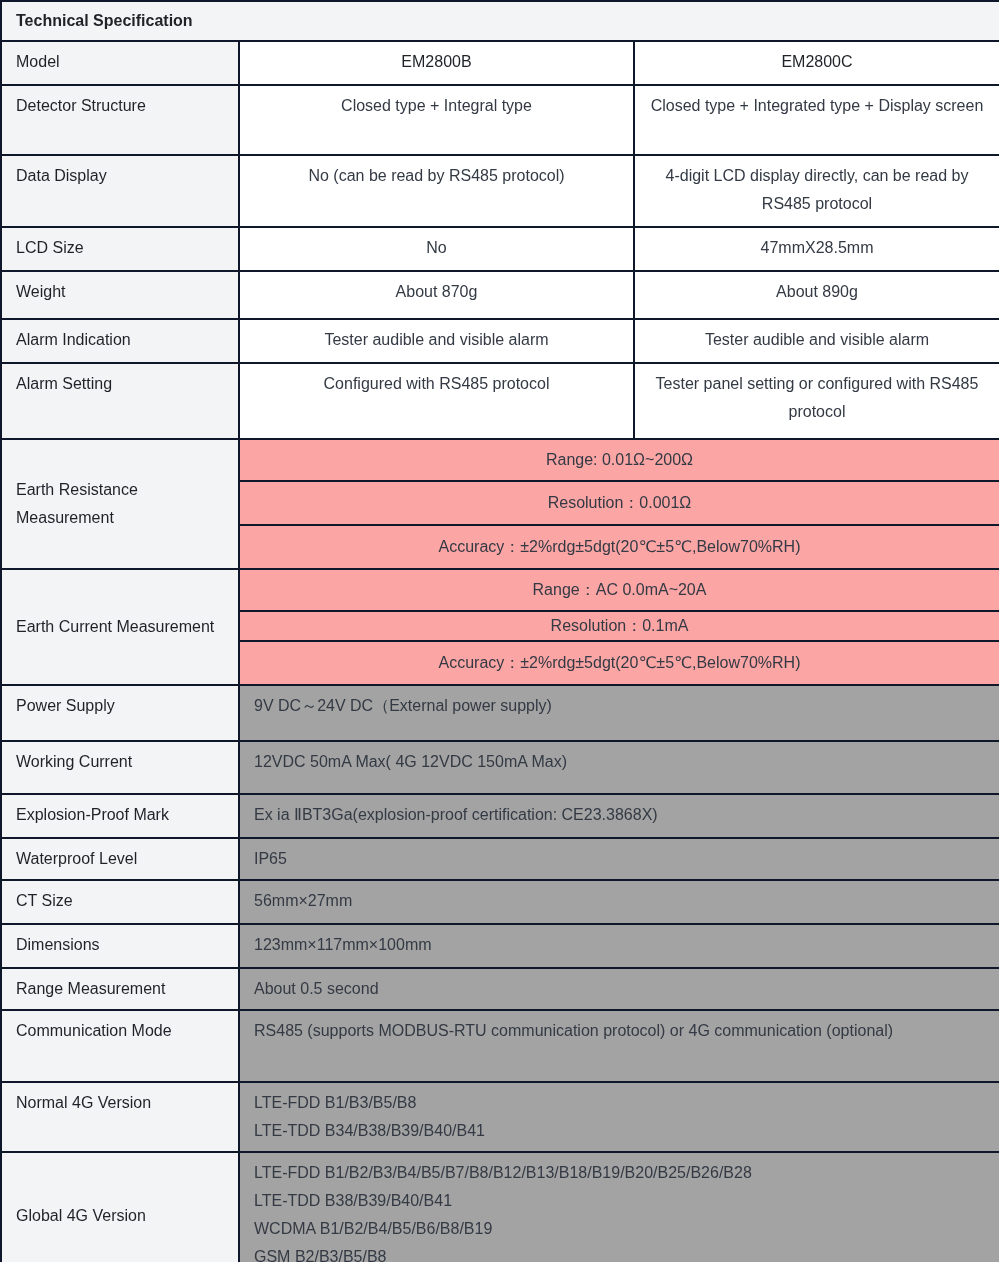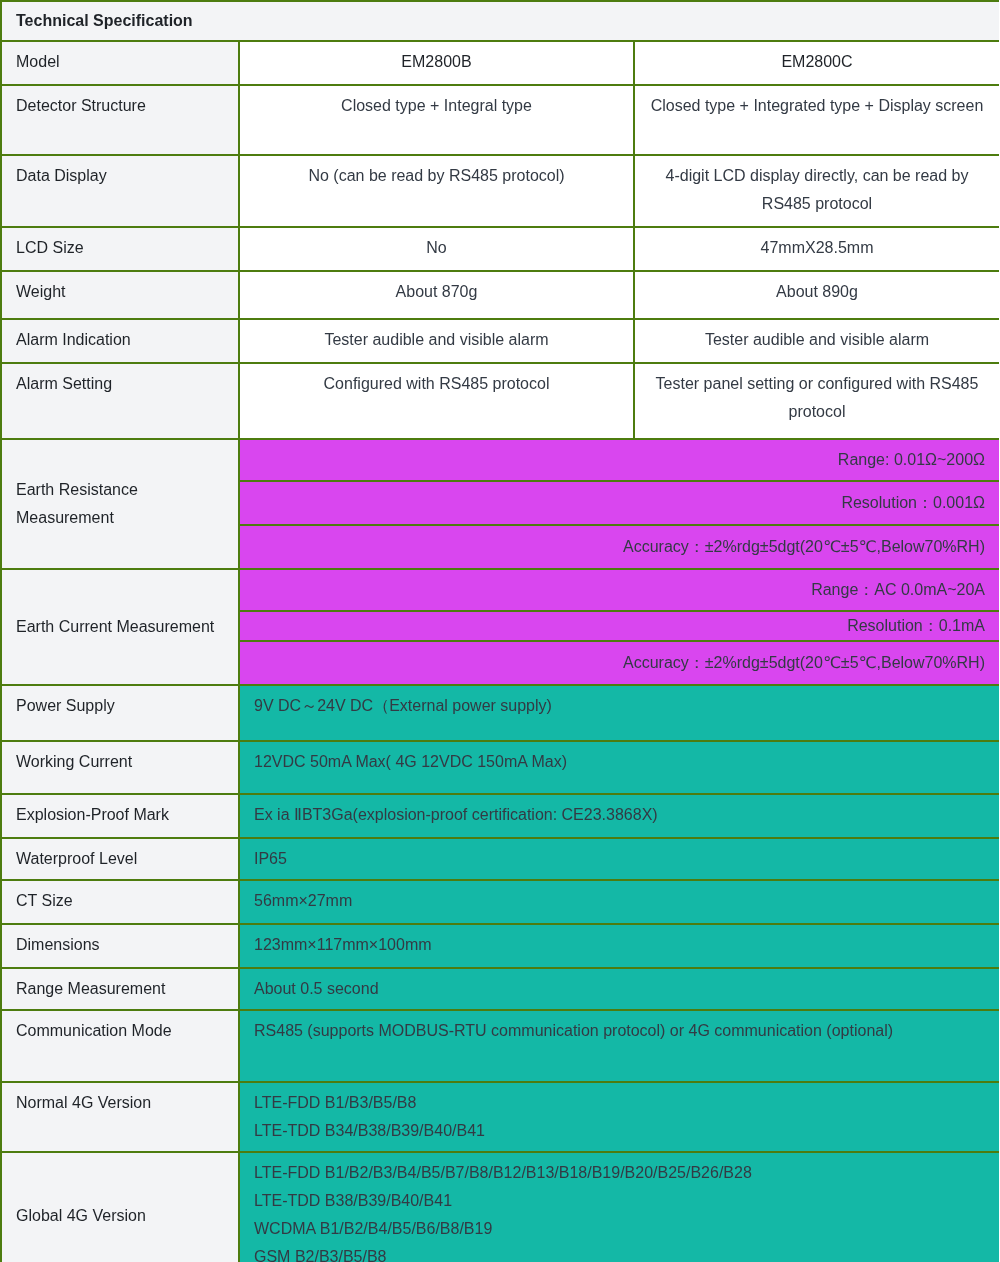--- a/index.html
+++ b/index.html
@@ -4,39 +4,39 @@
 <style>
   html, body { margin: 0; padding: 0; background: #ffffff; }
   body { width: 1000px; height: 1262px; overflow: hidden; position: relative;
          font-family: "Liberation Sans", "DejaVu Sans", sans-serif; }
   table.spec {
     position: absolute; left: 0; top: 0;
     width: 998px; border-collapse: collapse; table-layout: fixed;
     font-size: 16px; color: #333a44;
   }
   table.spec td, table.spec th {
-    border: 2px solid #4d7c0f;
+    border: 2px solid #0f172a;
     padding: 0 14px;
     vertical-align: top;
     line-height: 28px;
   }
   table.spec tr > *:last-child { border-right: none; }
   .title-cell {
     background: #f3f4f6; font-weight: bold; color: #1f2328;
     text-align: left; height: 38px; vertical-align: middle !important;
     font-size: 16px;
   }
   .label {
     background: #f3f4f6; font-weight: normal; color: #1f2328;
     padding-top: 6px !important; width: 208px;
   }
   .label.mid { vertical-align: middle !important; padding-top: 0 !important; }
   .val-center { text-align: center; padding-top: 6px !important; background: #fff; }
-  .val-left { text-align: left; padding-top: 6px !important; background: #14b8a6; }
-  .val-mid { text-align: right; background: #d946ef; vertical-align: middle !important; }
+  .val-left { text-align: left; padding-top: 6px !important; background: #a3a3a3; }
+  .val-mid { text-align: center; background: #fca5a5; vertical-align: middle !important; }
   .model { font-weight: normal; color: #1f2328; }
   .line { display: block; }
 </style>
 </head>
 <body>
 
 <table class="spec">
   <colgroup>
     <col style="width:238px">
     <col style="width:395px">

